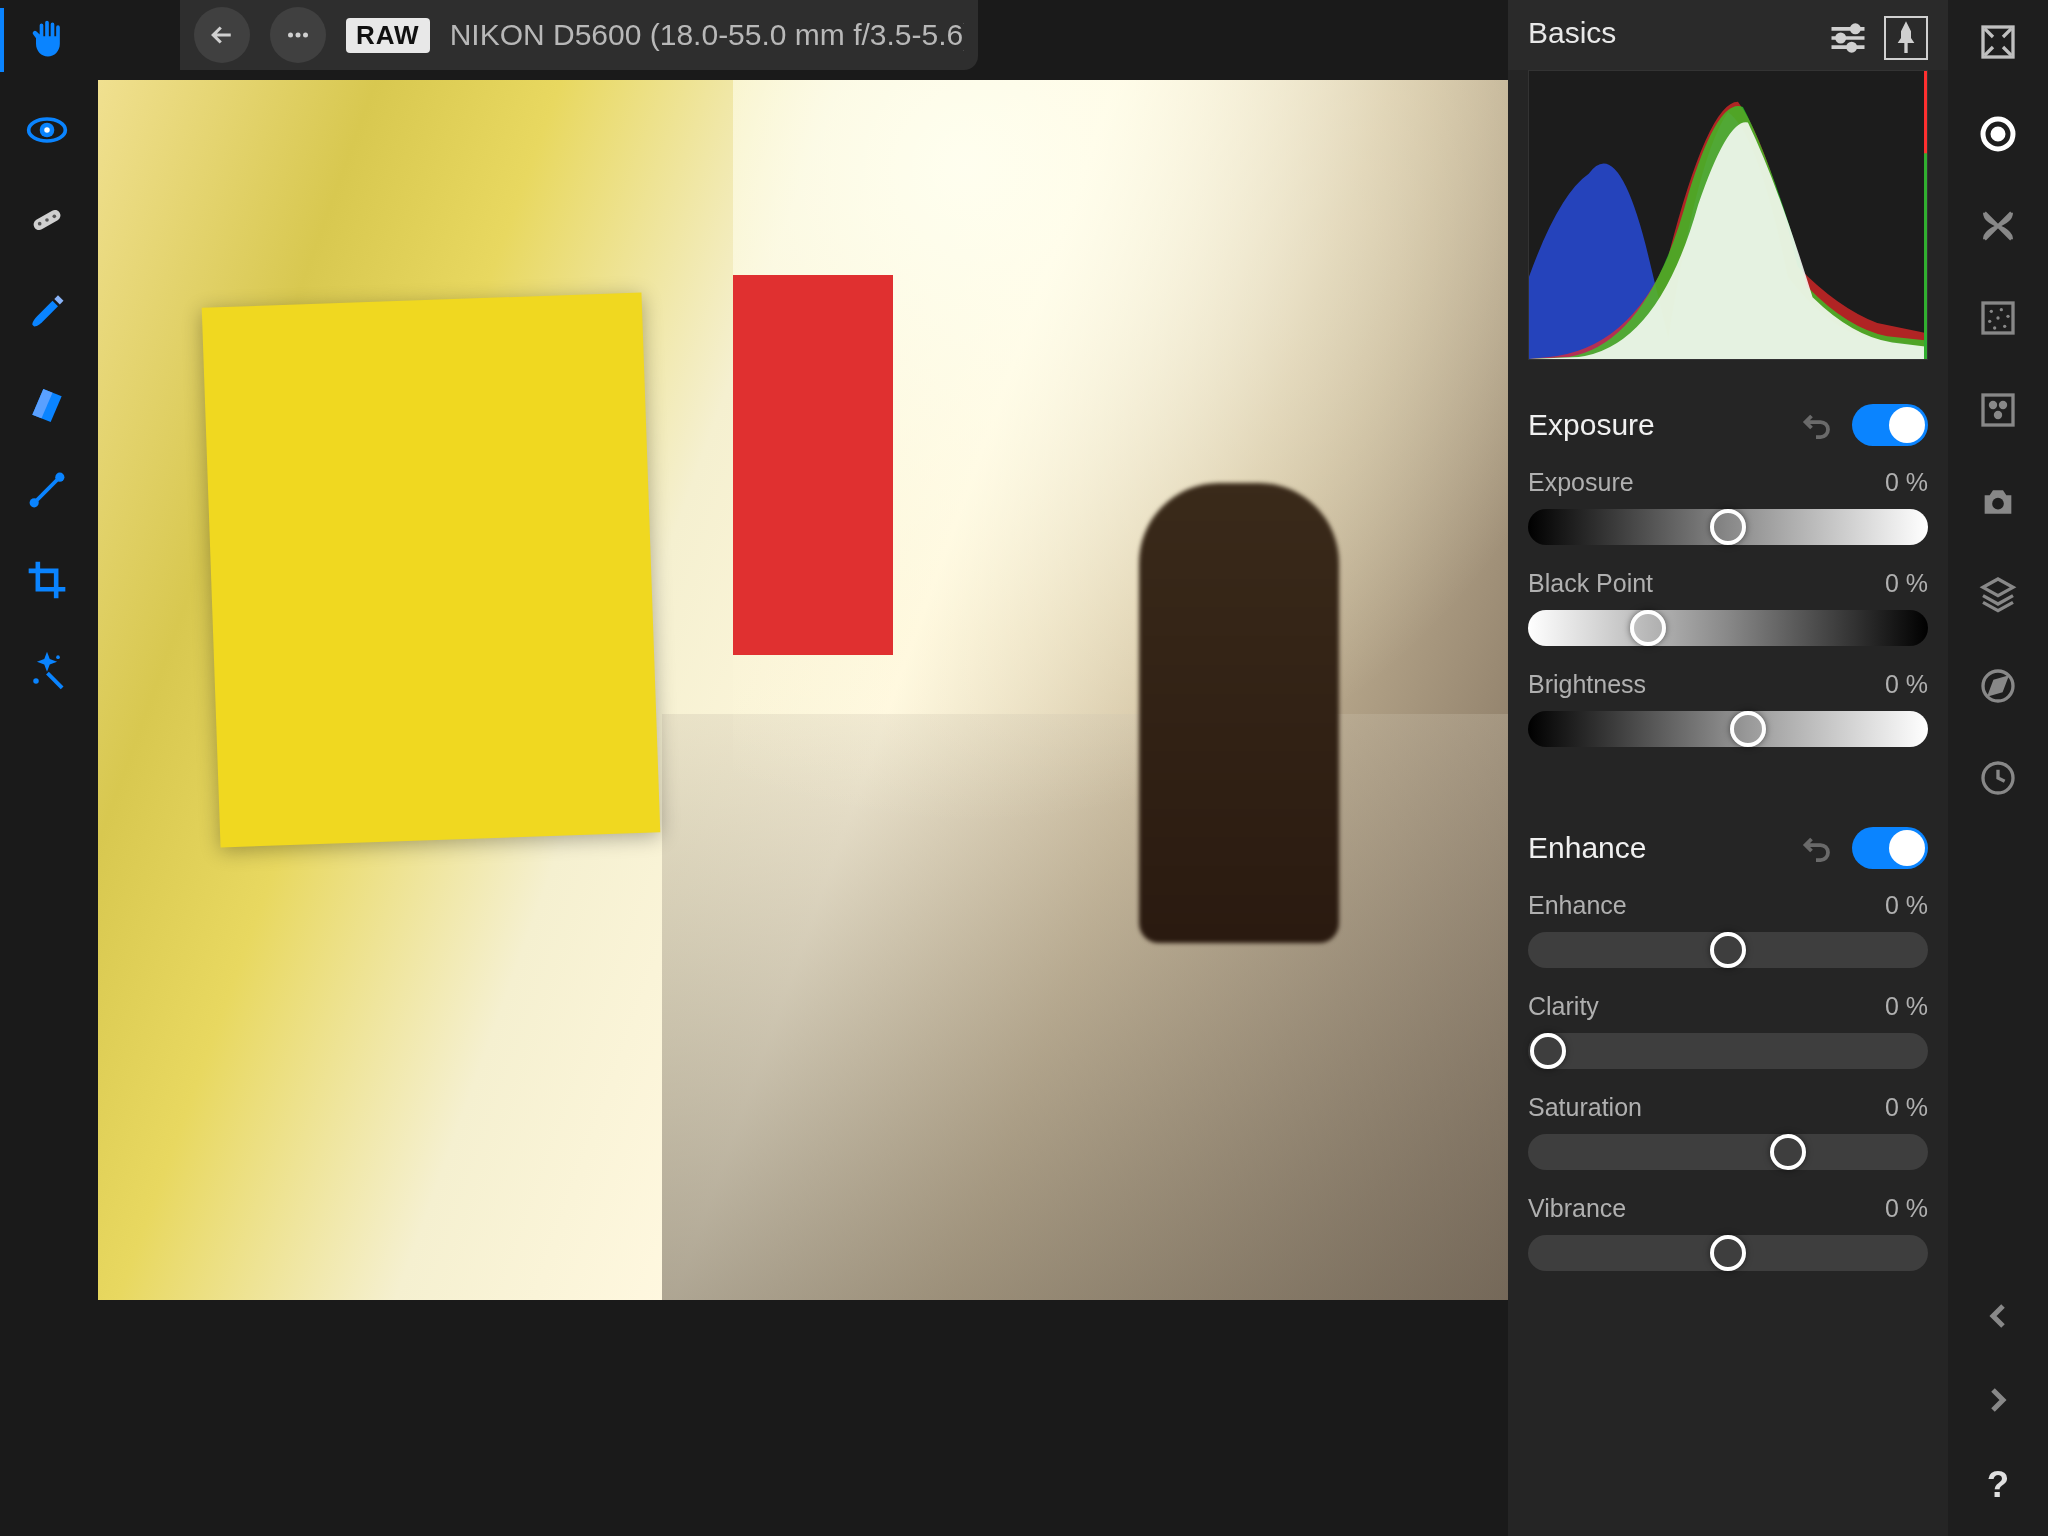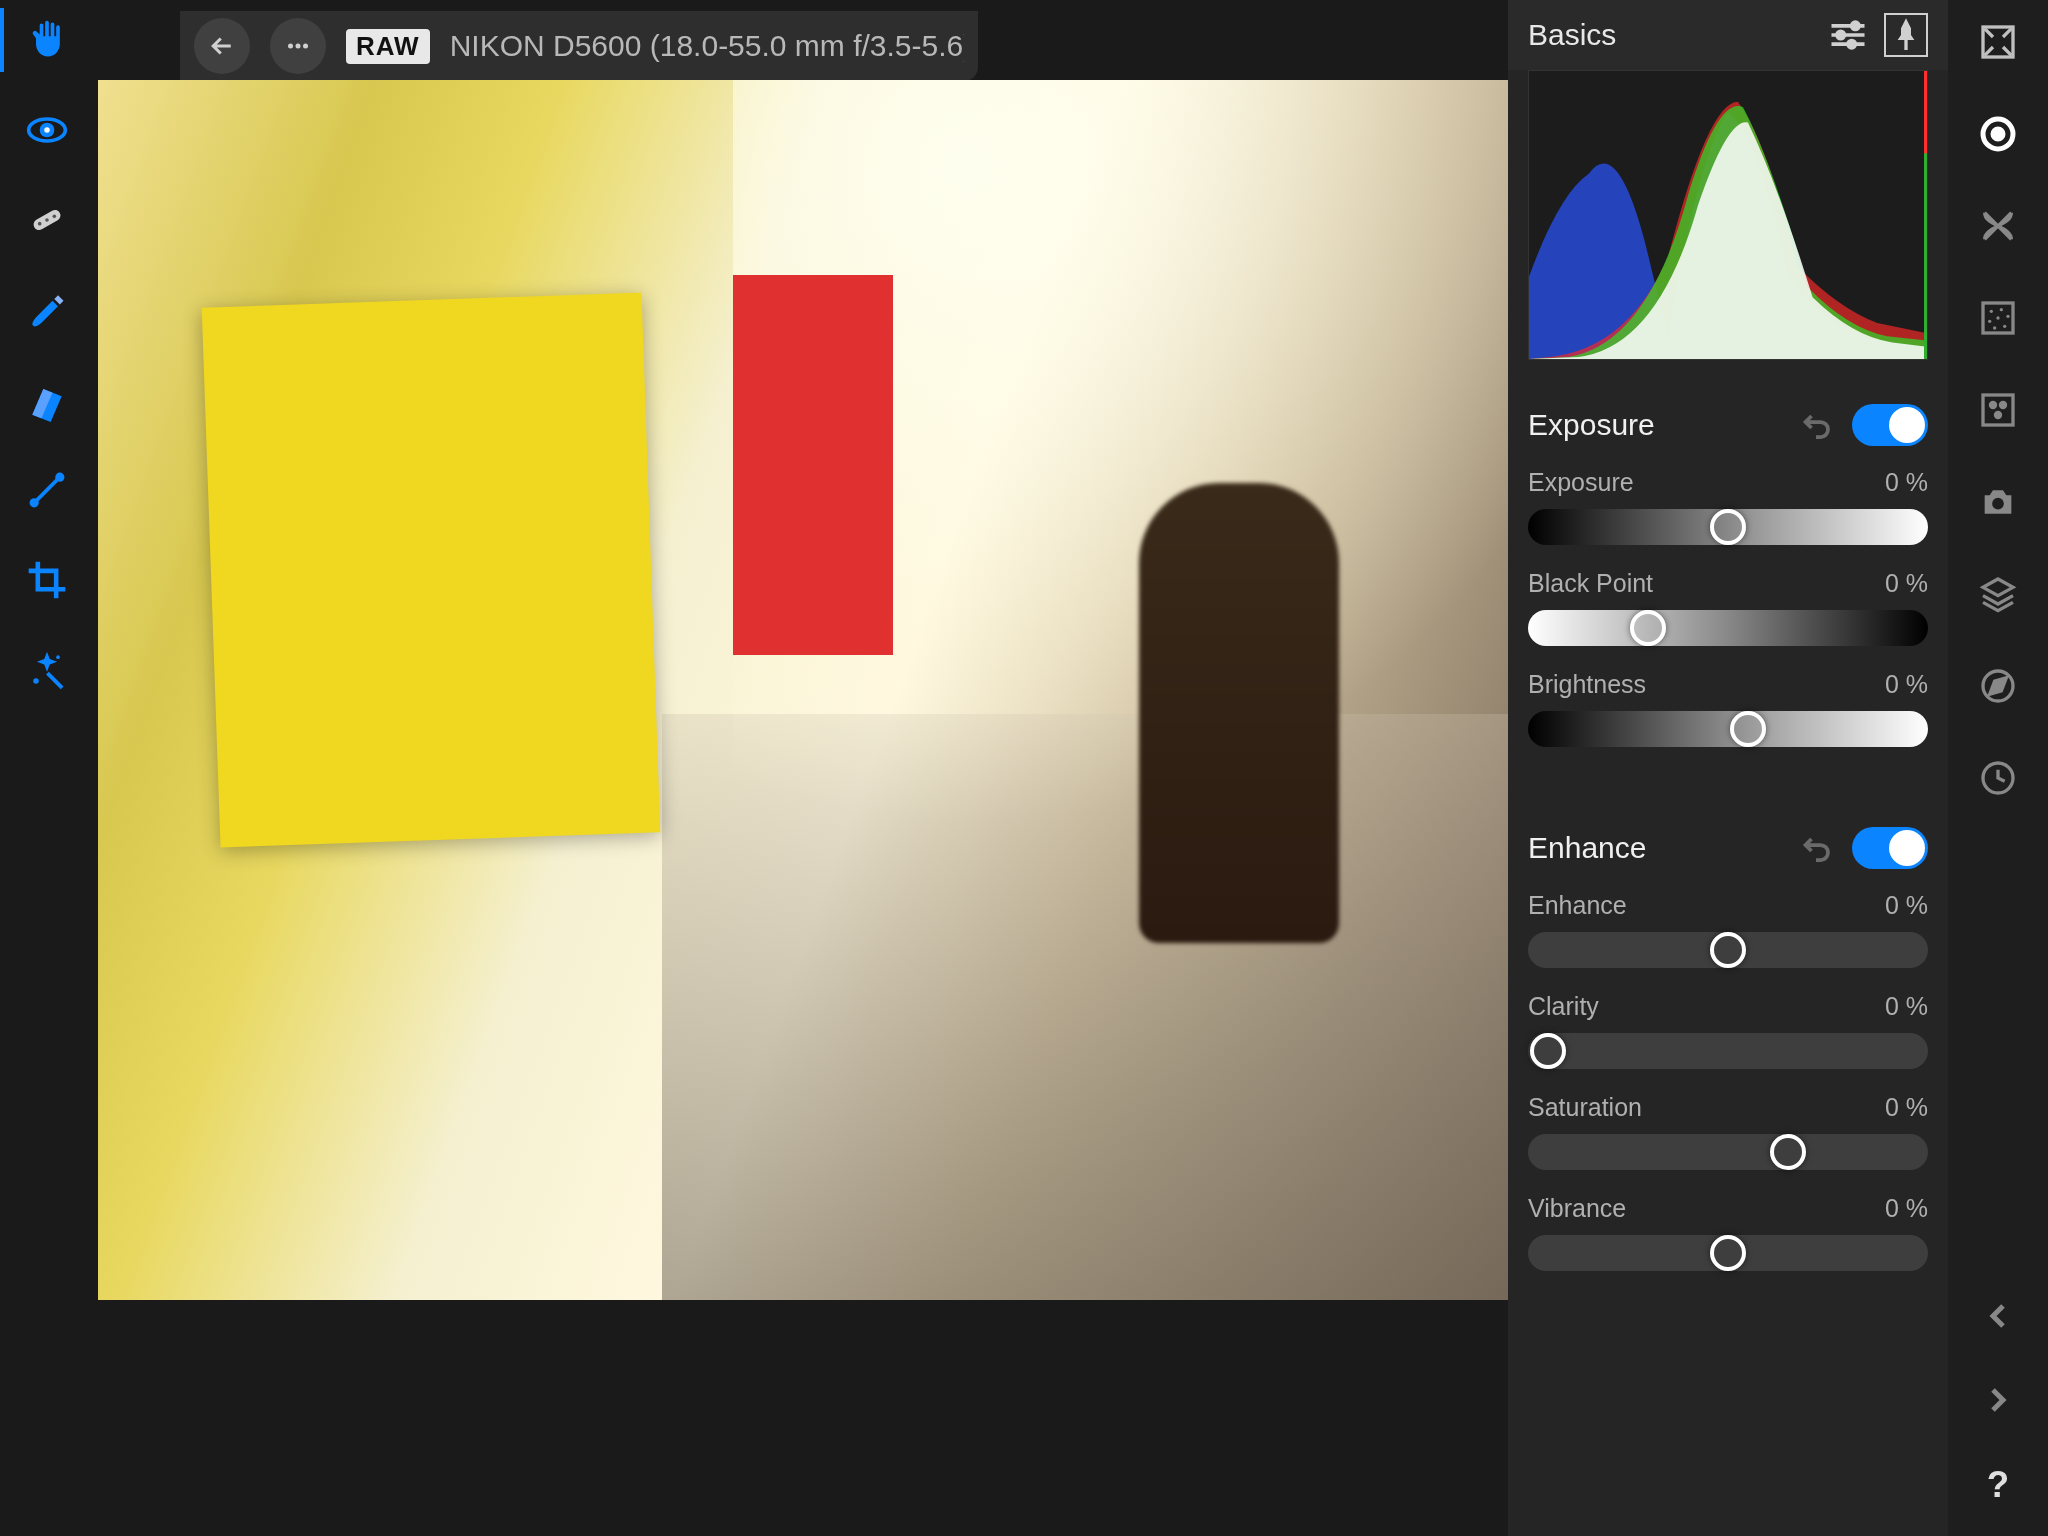--- a/index.html
+++ b/index.html
@@ -6,21 +6,21 @@
   html, body { width: 2048px; height: 1536px; background: #1a1a1a; font-family: -apple-system, Helvetica, Arial, sans-serif; color: #d0d0d0; overflow: hidden; }
   .app { display: flex; width: 100%; height: 100%; }
 
   
   .left-toolbar { width: 90px; background: #1a1a1a; display: flex; flex-direction: column; align-items: center; padding-top: 12px; gap: 34px; border-left: 4px solid transparent; }
   .left-toolbar .tool { width: 56px; height: 56px; display: flex; align-items: center; justify-content: center; cursor: pointer; position: relative; }
   .left-toolbar .tool.active::before { content:""; position:absolute; left:-19px; top:-4px; bottom:-4px; width:4px; background:#0a84ff; }
   .left-toolbar svg { width: 44px; height: 44px; }
 
   
-  .header { position: absolute; top: 11px; left: 90px; right: 530px; height: 70px; display: flex; align-items: center; gap: 20px; padding: 0 14px; background: #2e2e2e; border-radius: 0 0 14px 0; }
+  .header { position: absolute; top: 0; left: 90px; right: 530px; height: 70px; display: flex; align-items: center; gap: 20px; padding: 0 14px; background: #2e2e2e; border-radius: 0 0 14px 0; }
   .circle-btn { width: 56px; height: 56px; border-radius: 50%; background: #404040; display:flex; align-items:center; justify-content:center; cursor:pointer; flex-shrink:0; }
   .circle-btn svg { width: 30px; height: 30px; }
   .raw-badge { background: #e8e8e8; color: #111; font-weight: 900; font-size: 26px; padding: 2px 10px; border-radius: 4px; letter-spacing: 1px; }
   .meta-text { color: #b8b8b8; font-size: 30px; white-space: nowrap; overflow: hidden; }
 
   
   .canvas-area { flex: 1; position: relative; display:flex; flex-direction:column; }
   .image-view { margin-top: 80px; margin-left: 8px; margin-right: 0; height: 1220px; background: linear-gradient(110deg, #f0e090 0%, #d8c850 15%, #e8d860 25%, #f5f0d0 40%, #fff8e0 55%, #d0c0a0 70%, #a09078 85%, #706050 100%); position: relative; overflow:hidden;}
   .image-view .glow { position:absolute; top:0; left:45%; width:55%; height:70%; background: radial-gradient(circle at 30% 10%, rgba(255,255,240,0.95), rgba(255,250,220,0.3) 50%, transparent 70%); }
   .image-view .figure { position:absolute; right:12%; top:33%; width:200px; height:460px; background: linear-gradient(#3a2a1a, #2a1a10); border-radius: 80px 80px 20px 20px; filter: blur(2px);}
@@ -31,21 +31,21 @@
   
   .action-bar { position:absolute; bottom:0; left:50%; transform:translateX(-50%); display:flex; align-items:flex-start; gap: 36px; padding: 18px 30px 0; background:#2b2b2b; border-radius: 22px 22px 0 0;}
   .action-item { display:flex; flex-direction:column; align-items:center; gap:12px; }
   .action-circle { width:90px; height:90px; border-radius:50%; background:#3a3a3a; display:flex; align-items:center; justify-content:center; cursor:pointer;}
   .action-circle svg { width:34px; height:34px; }
   .action-label { font-size:24px; color:#c0c0c0; }
   .action-divider { width:1px; height:110px; background:#4a4a4a; margin-top:10px;}
 
   
   .right-panel { width: 440px; background: #252525; display:flex; flex-direction:column; overflow: hidden; }
-  .panel-header { height: 70px; display:flex; align-items:center; padding: 4px 20px; background:#2a2a2a; }
+  .panel-header { height: 70px; display:flex; padding: 16px 20px; background:#2a2a2a; }
   .panel-header .title { font-size: 30px; color: #e8e8e8; flex:1;}
   .panel-header .hicon { width:44px; height:44px; margin-left:14px; display:flex; align-items:center; justify-content:center; cursor:pointer;}
   .panel-body { flex:1; overflow-y:auto; }
   .section-label { font-size: 28px; color:#e0e0e0; padding: 16px 20px 12px; }
   .histogram { margin: 0 20px 20px; height: 290px; background:#1c1c1c; position:relative; overflow:hidden; border:1px solid #333;}
   .histogram svg { width:100%; height:100%; }
 
   .group-header { display:flex; align-items:center; padding: 24px 20px 18px; }
   .group-header .gtitle { font-size: 30px; color:#f0f0f0; flex:1;}
   .group-header .reset-icon { width:36px; height:36px; margin-right:18px; cursor:pointer; opacity:0.6;}

